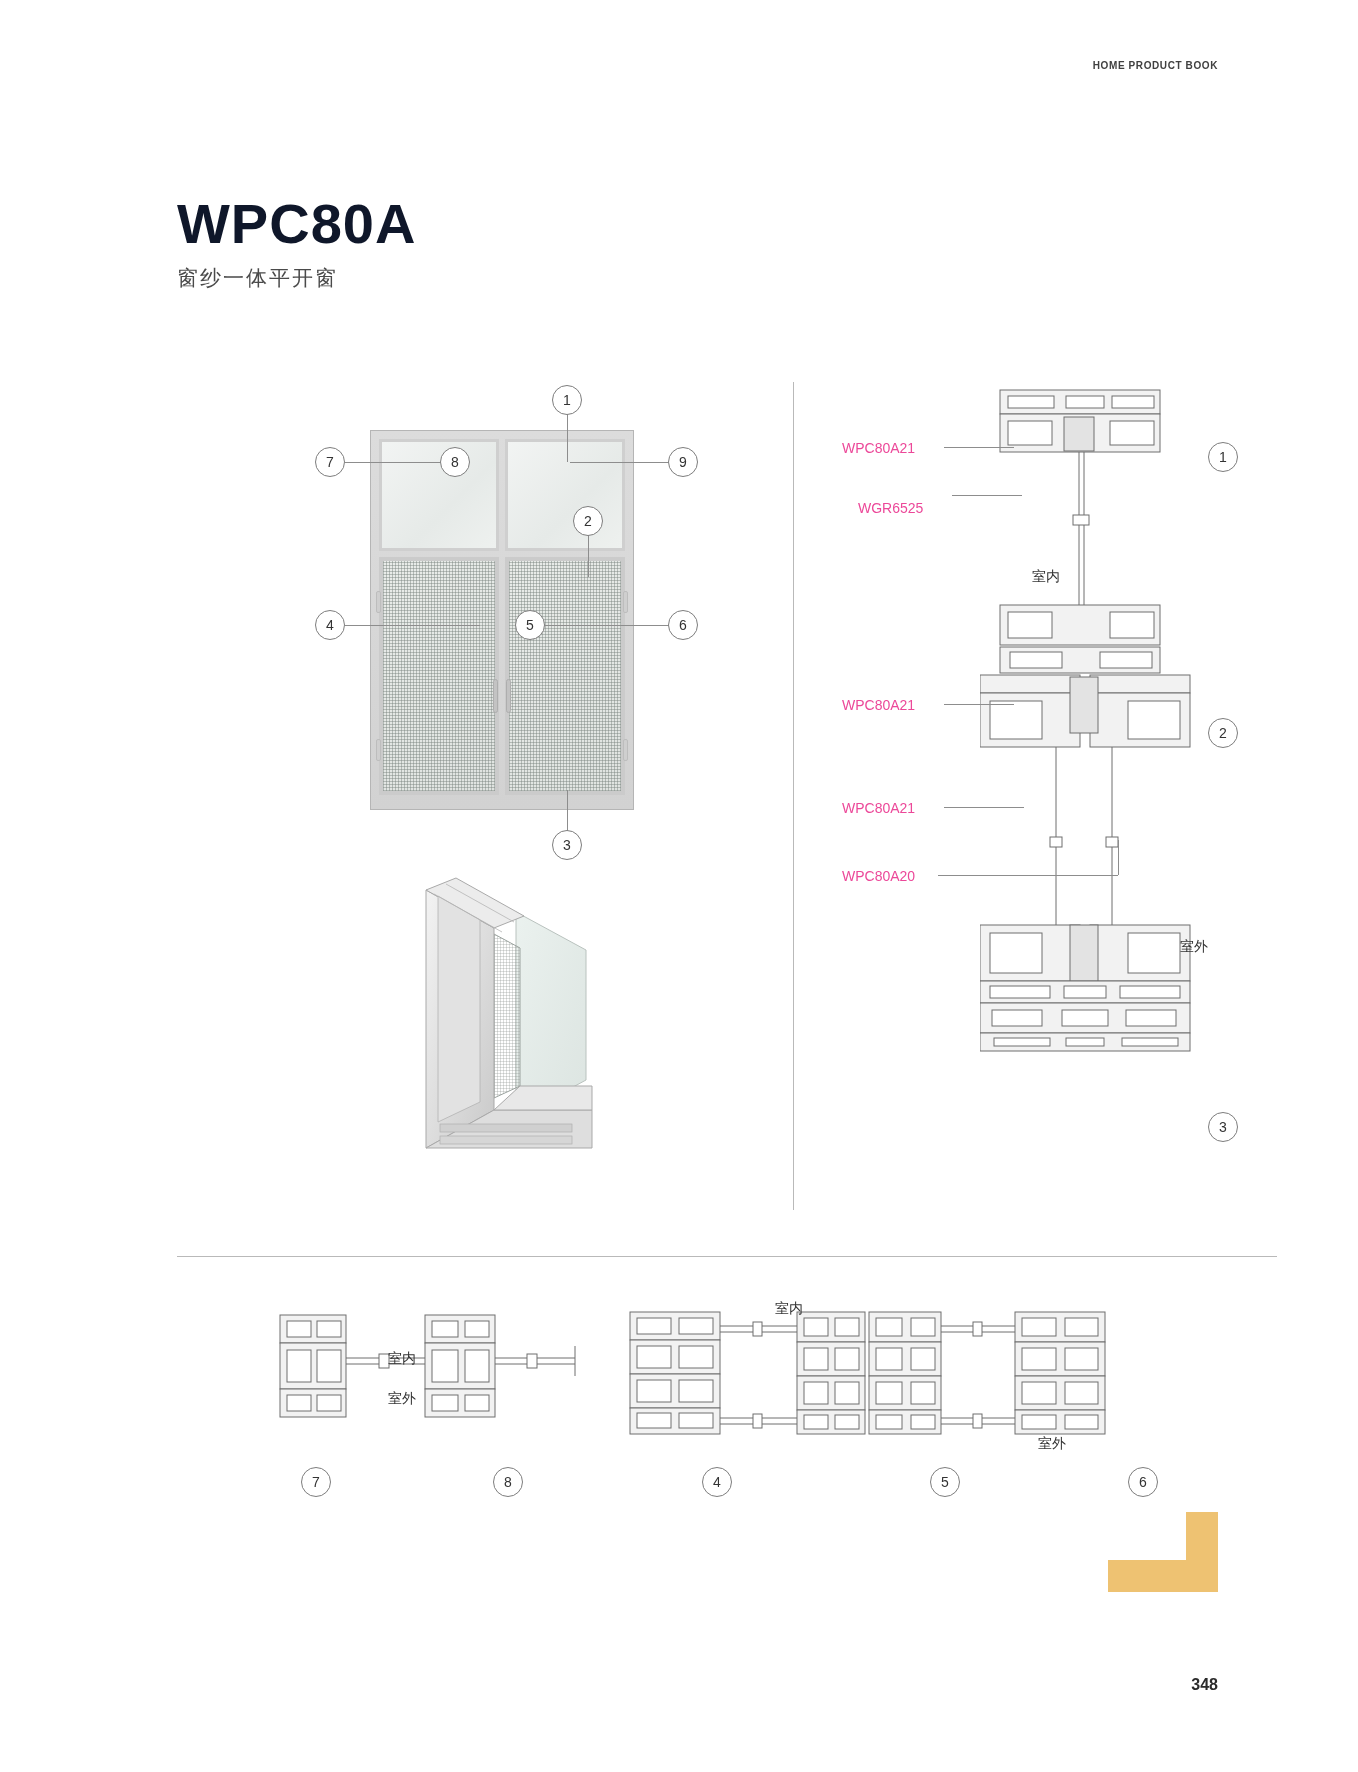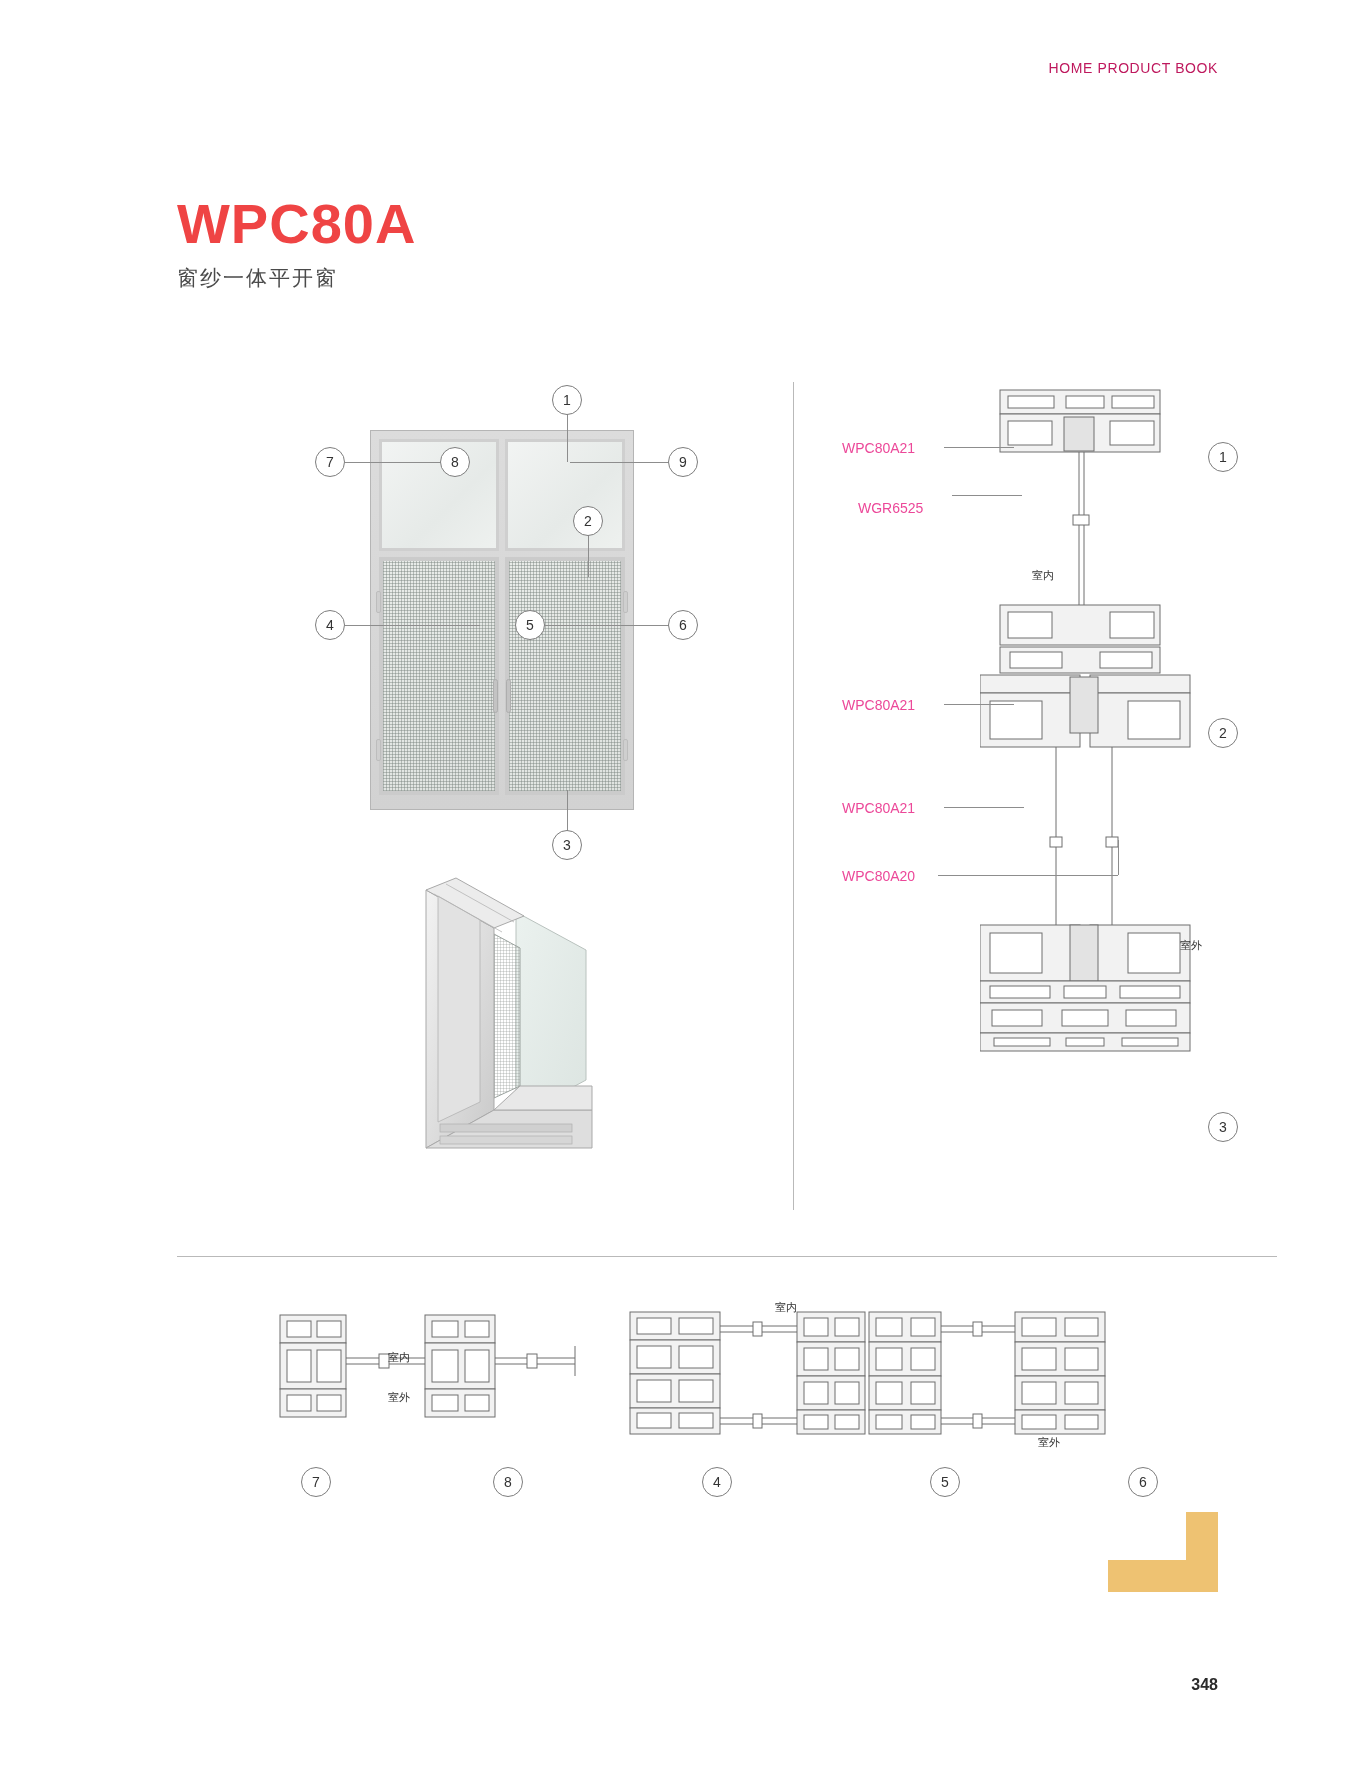--- a/index.html
+++ b/index.html
@@ -18,39 +18,39 @@
   .page {
     position: absolute;
     inset: 0;
   }
 
   
   .header-title {
     position: absolute;
     top: 60px;
     right: 140px;
-    font-size: 14px;
-    font-weight: normal;
+    font-size: 10px;
+    font-weight: bold;
     letter-spacing: 0.6px;
-    color: #be185d;
+    color: #404040;
     white-space: nowrap;
   }
 
   
   .title-block {
     position: absolute;
     left: 177px;
     top: 196px;
   }
   .product-code {
     font-size: 56px;
     font-weight: bold;
     letter-spacing: 1px;
     line-height: 1;
-    color: #ef4444;
+    color: #0f172a;
     font-family: "Liberation Sans", sans-serif;
   }
   .product-sub {
     margin-top: 12px;
     font-size: 21px;
     letter-spacing: 2px;
     color: #4a4a4a;
   }
 
   
@@ -166,21 +166,21 @@
 
   
   .sec-label {
     position: absolute;
     font-size: 14px;
     color: #ec4899;
     white-space: nowrap;
   }
   .cn-label {
     position: absolute;
-    font-size: 11px;
+    font-size: 14px;
     color: #333;
     white-space: nowrap;
   }
 
   
   .page-number {
     position: absolute;
     right: 140px;
     bottom: 78px;
     font-size: 16px;

